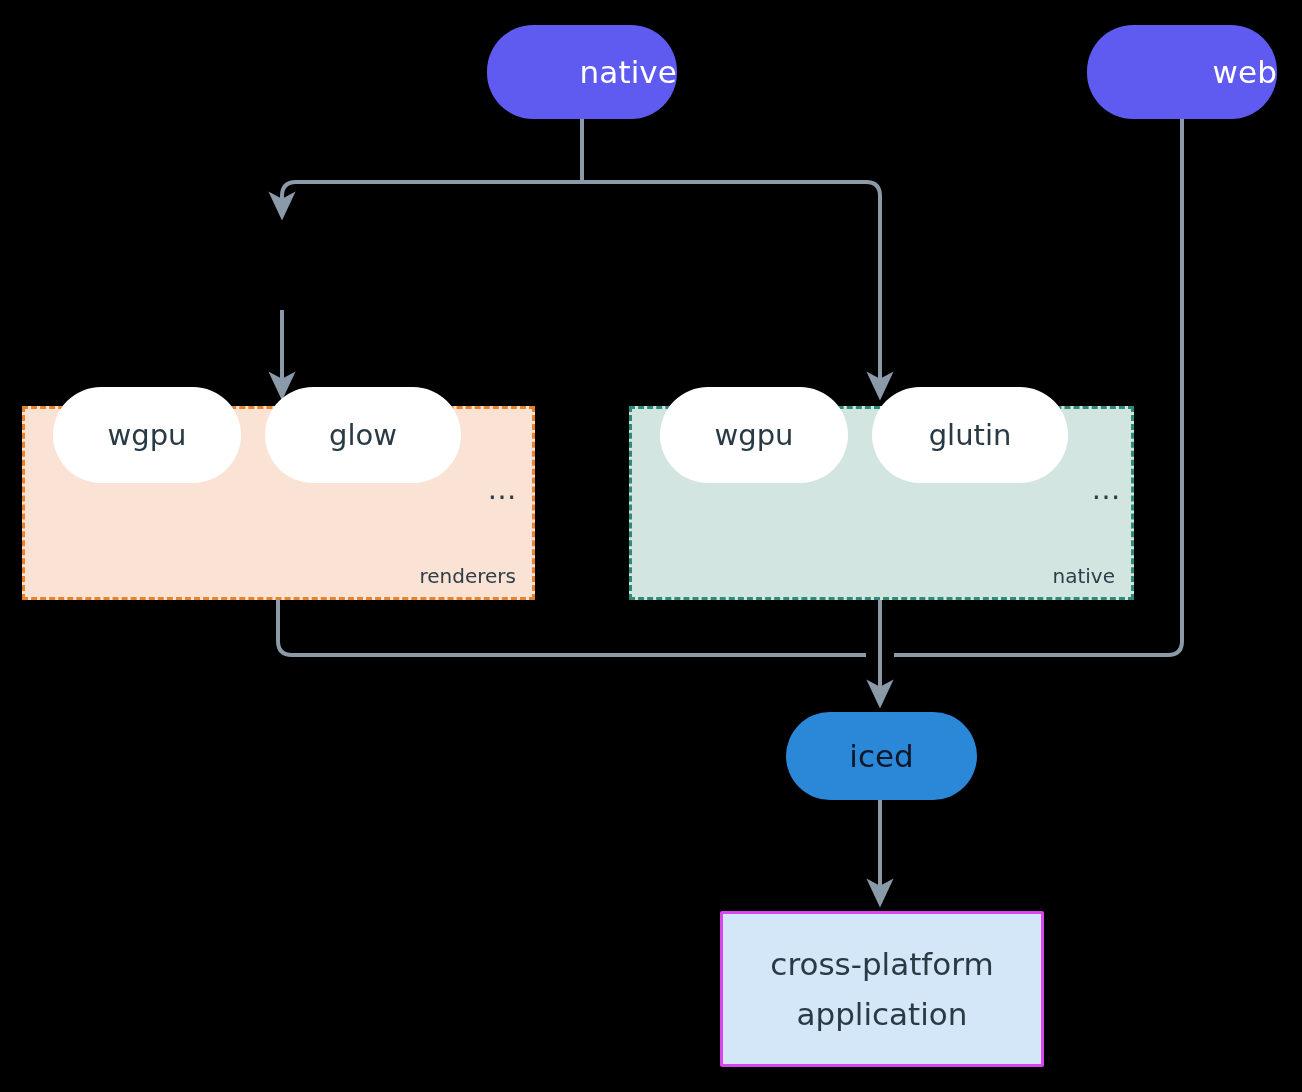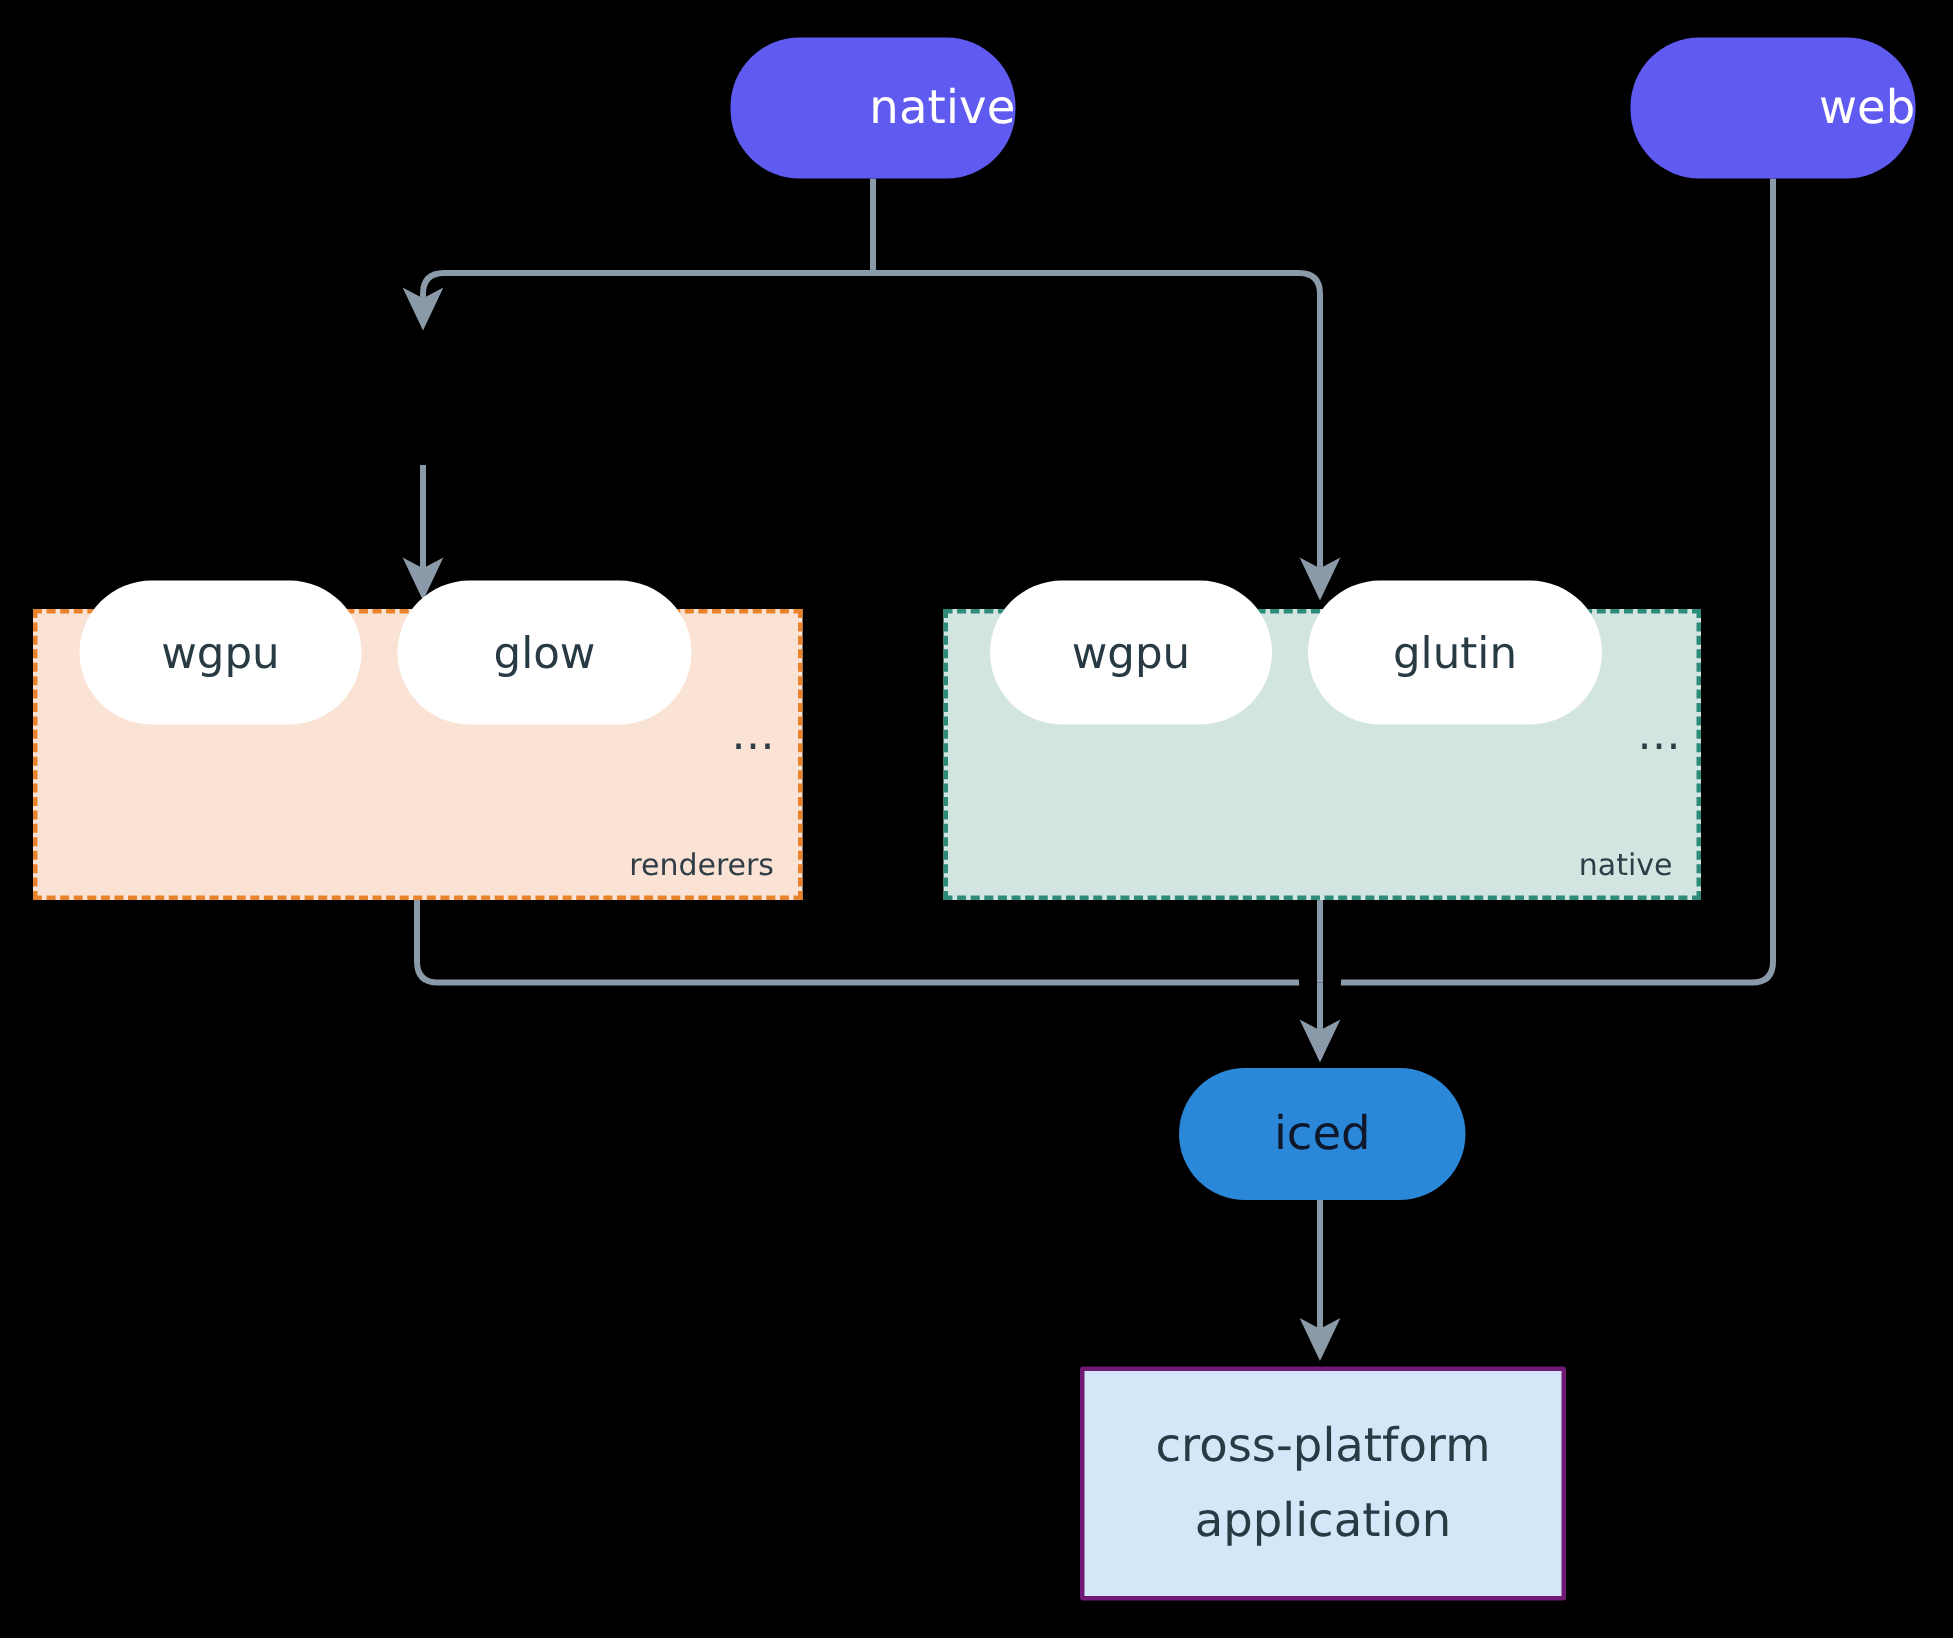--- a/index.html
+++ b/index.html
@@ -189,20 +189,20 @@
       </div>
     </div>
     <div class="group-label">native</div>
   </div>
 
   <div class="node pill-iced" style="left:786px; top:712px; width:191px; height:88px; background:#2b88d8;">
     <span>iced</span>
   </div>
 
   <div class="node box-app" style="left:720px; top:911px; width:324px; height:156px;
-              background:#d4e7f8; border:3px solid #701a75;">
+              background:#d4e7f8; border:3px solid #d946ef;">
     <span class="label-lines">
       <span>cross-platform</span>
       <span>application</span>
     </span>
   </div>
 
 </div>
 
 </body></html>

